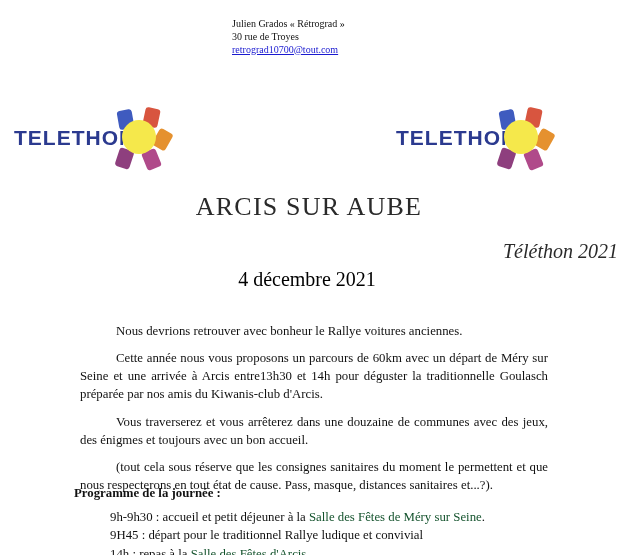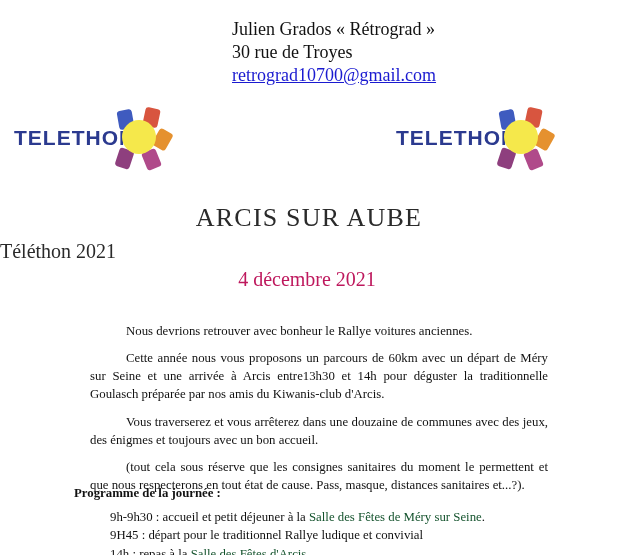--- a/index.html
+++ b/index.html
@@ -20,21 +20,21 @@
     position: relative;
     width: 618px;
     height: 555px;
   }
 
   
   .sender {
     position: absolute;
     left: 232px;
     top: 18px;
-    font-size: 18px;
+    font-size: 10px;
     line-height: 1.28;
     color: #111;
   }
   .sender div { white-space: nowrap; }
   .sender .email {
     color: #1a1ad0;
     text-decoration: underline;
   }
 
   
@@ -74,56 +74,57 @@
   .logo .p1 { left: 104px; top: -2px;  background: #3f5bbf; transform: rotate(-10deg); }
   .logo .p2 { left: 130px; top: -4px;  background: #d8553f; transform: rotate(12deg); }
   .logo .p3 { left: 141px; top: 18px;  background: #e5912f; transform: rotate(30deg); }
   .logo .p4 { left: 130px; top: 38px;  background: #b04a8a; transform: rotate(-22deg); }
   .logo .p5 { left: 103px; top: 37px;  background: #8e3f7e; transform: rotate(18deg); }
 
   
   .title-main {
     position: absolute;
     left: 0; right: 0;
-    top: 203px;
+    top: 192px;
     text-align: center;
     font-size: 26px;
     letter-spacing: 1.2px;
     color: #2a2a2a;
   }
   .title-sub {
     position: absolute;
     left: 0; right: 0;
     top: 240px;
-    text-align: left;
+    text-align: right;
     font-size: 20px;
     color: #2a2a2a;
+    font-style: italic;
   }
   .title-date {
     position: absolute;
     left: 0; right: 4px;
     top: 268px;
     text-align: center;
     font-size: 20px;
-    color: #be185d;
+    color: #000000;
   }
 
   
   .body-text {
     position: absolute;
     left: 74px;
     top: 322px;
     width: 474px;
     font-size: 12.8px;
     line-height: 1.42;
     text-align: justify;
     color: #111;
   }
   .body-text p {
-    margin: 0 0 9px 16px;
+    margin: 0 0 9px 6px;
     text-indent: 36px;
   }
   .body-text p.noindent { text-indent: 0; }
 
   
   .programme {
     position: absolute;
     left: 74px;
     top: 484px;
     width: 474px;
@@ -136,21 +137,21 @@
   .hl { color: #14532d; }
 </style>
 </head>
 <body>
 
 <div class="page">
 
   <div class="sender">
     <div>Julien Grados « Rétrograd »</div>
     <div>30 rue de Troyes</div>
-    <div class="email">retrograd10700@gmail.com</div>
+    <div class="email">retrograd10700@tout.com</div>
   </div>
 
   <div class="logo left">
     <span class="word">TELETHON</span>
     <span class="petal p1"></span>
     <span class="petal p2"></span>
     <span class="petal p3"></span>
     <span class="petal p4"></span>
     <span class="petal p5"></span>
     <span class="sun"></span>

